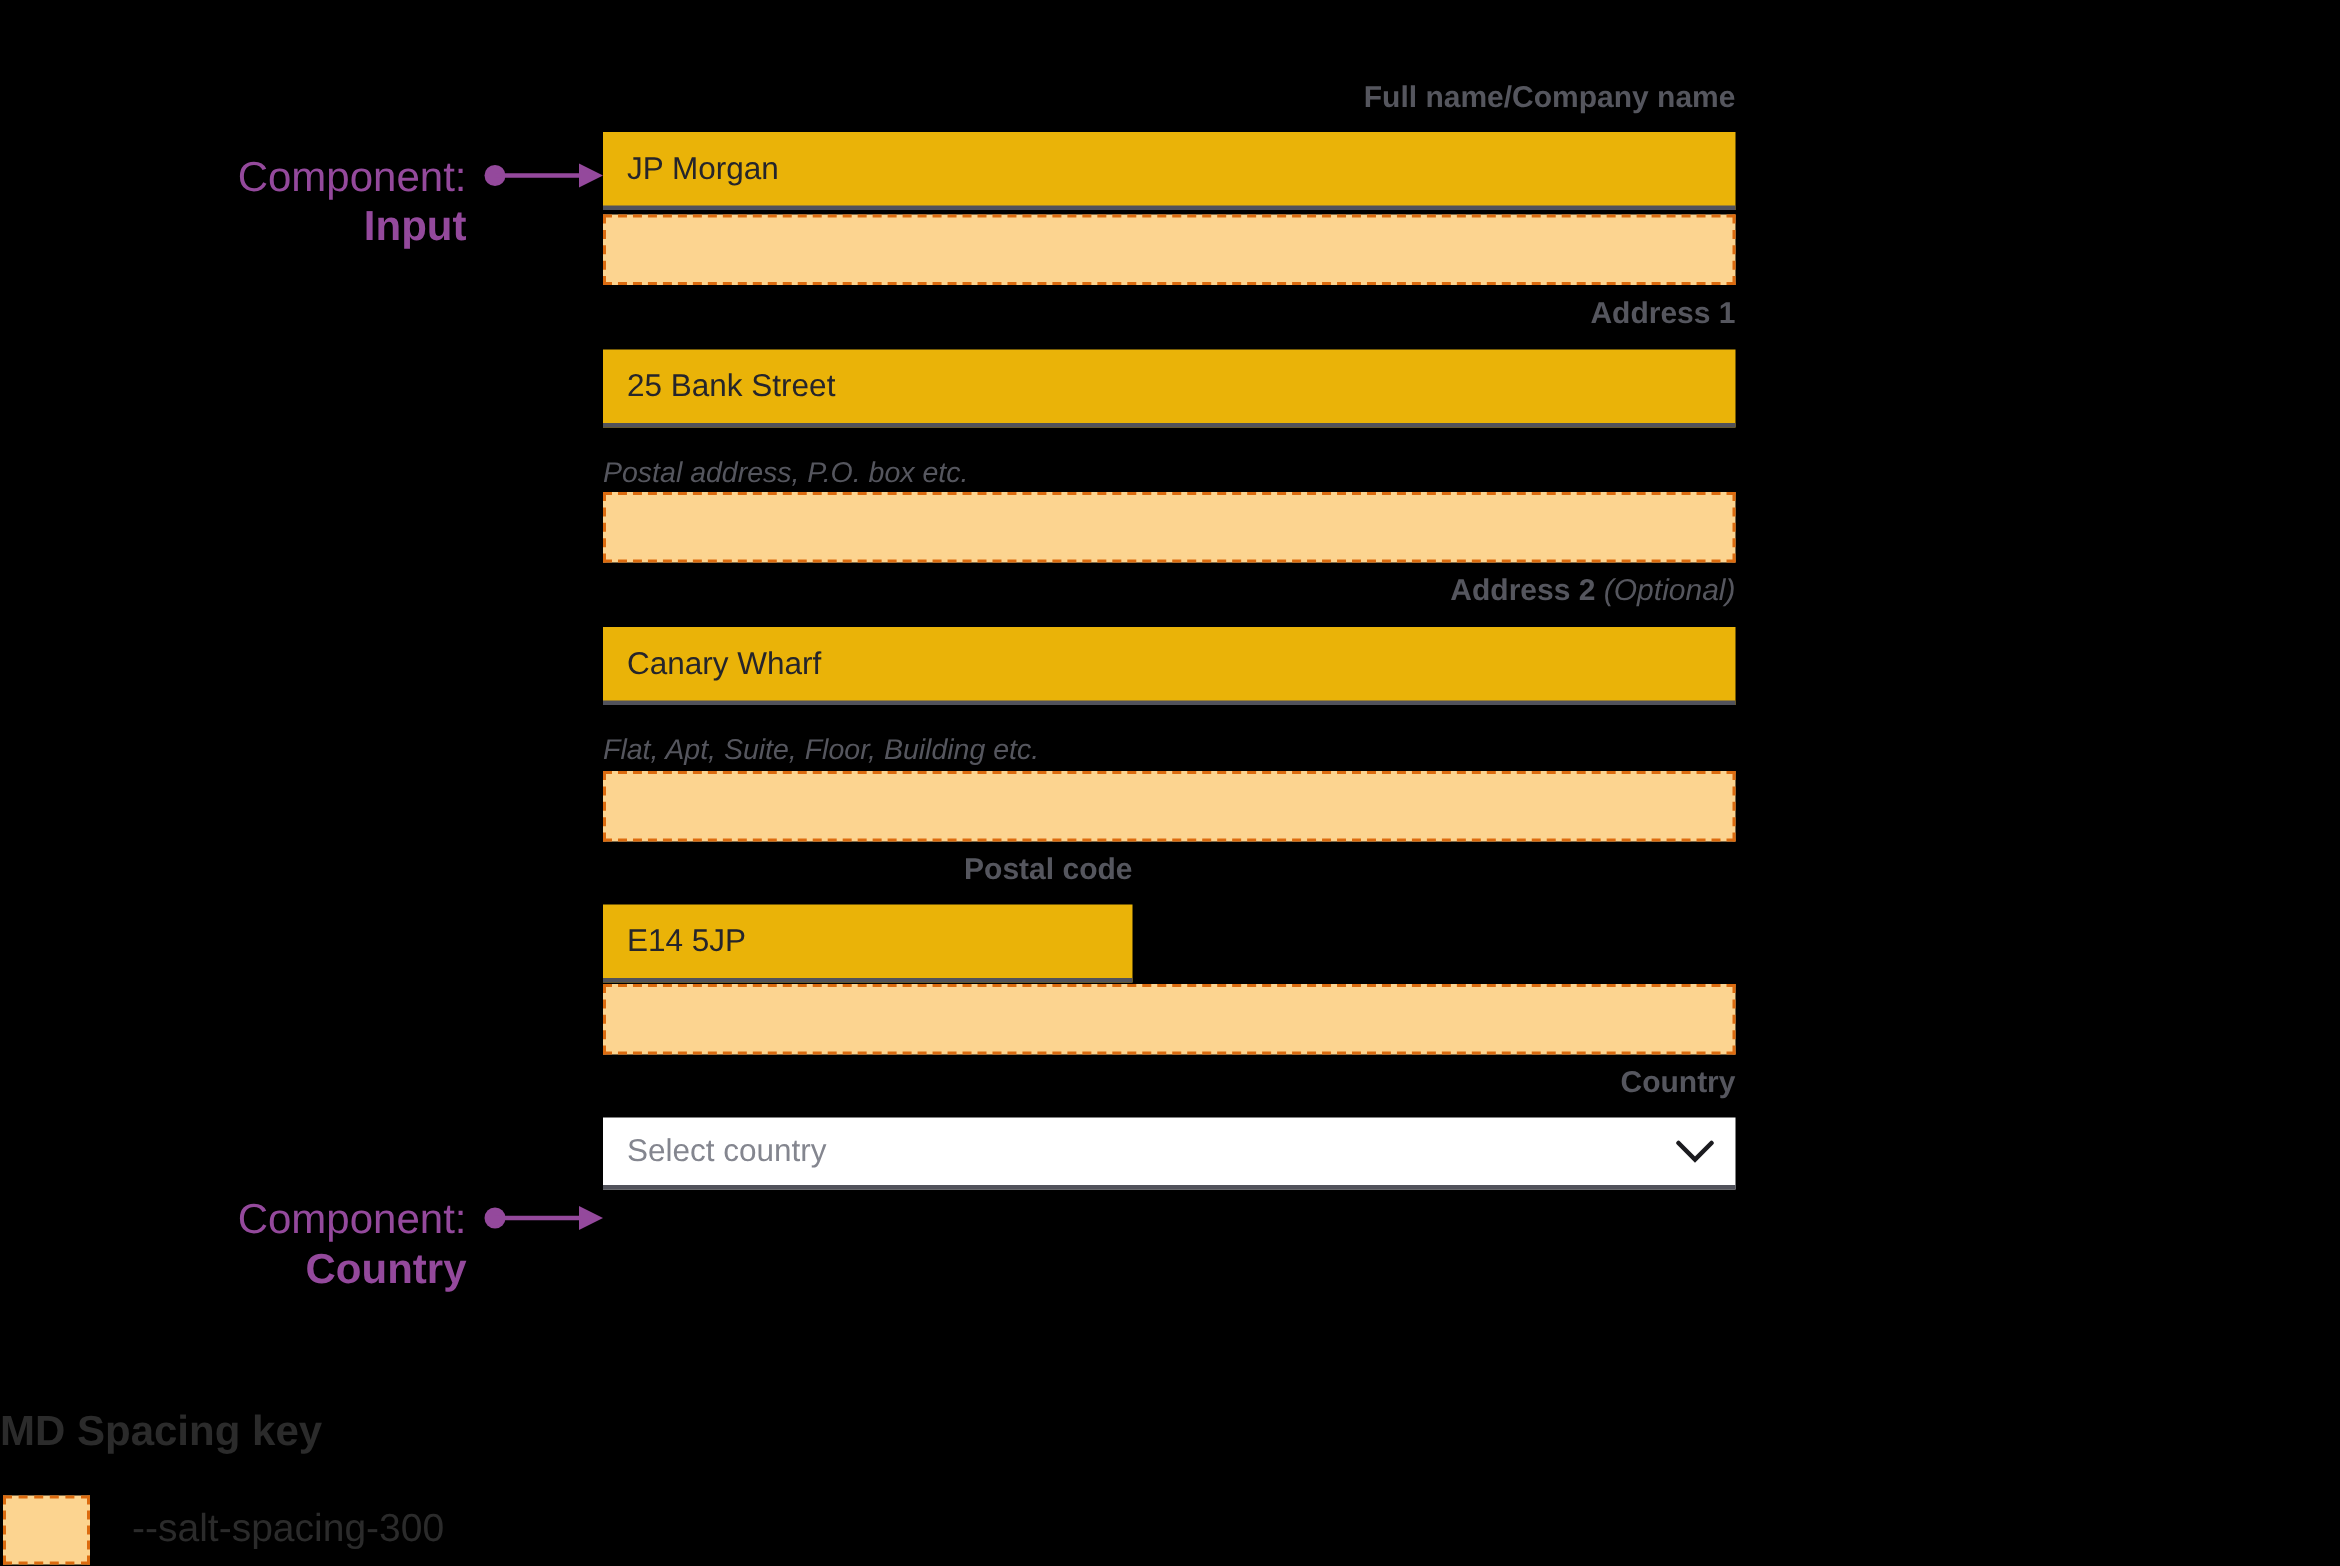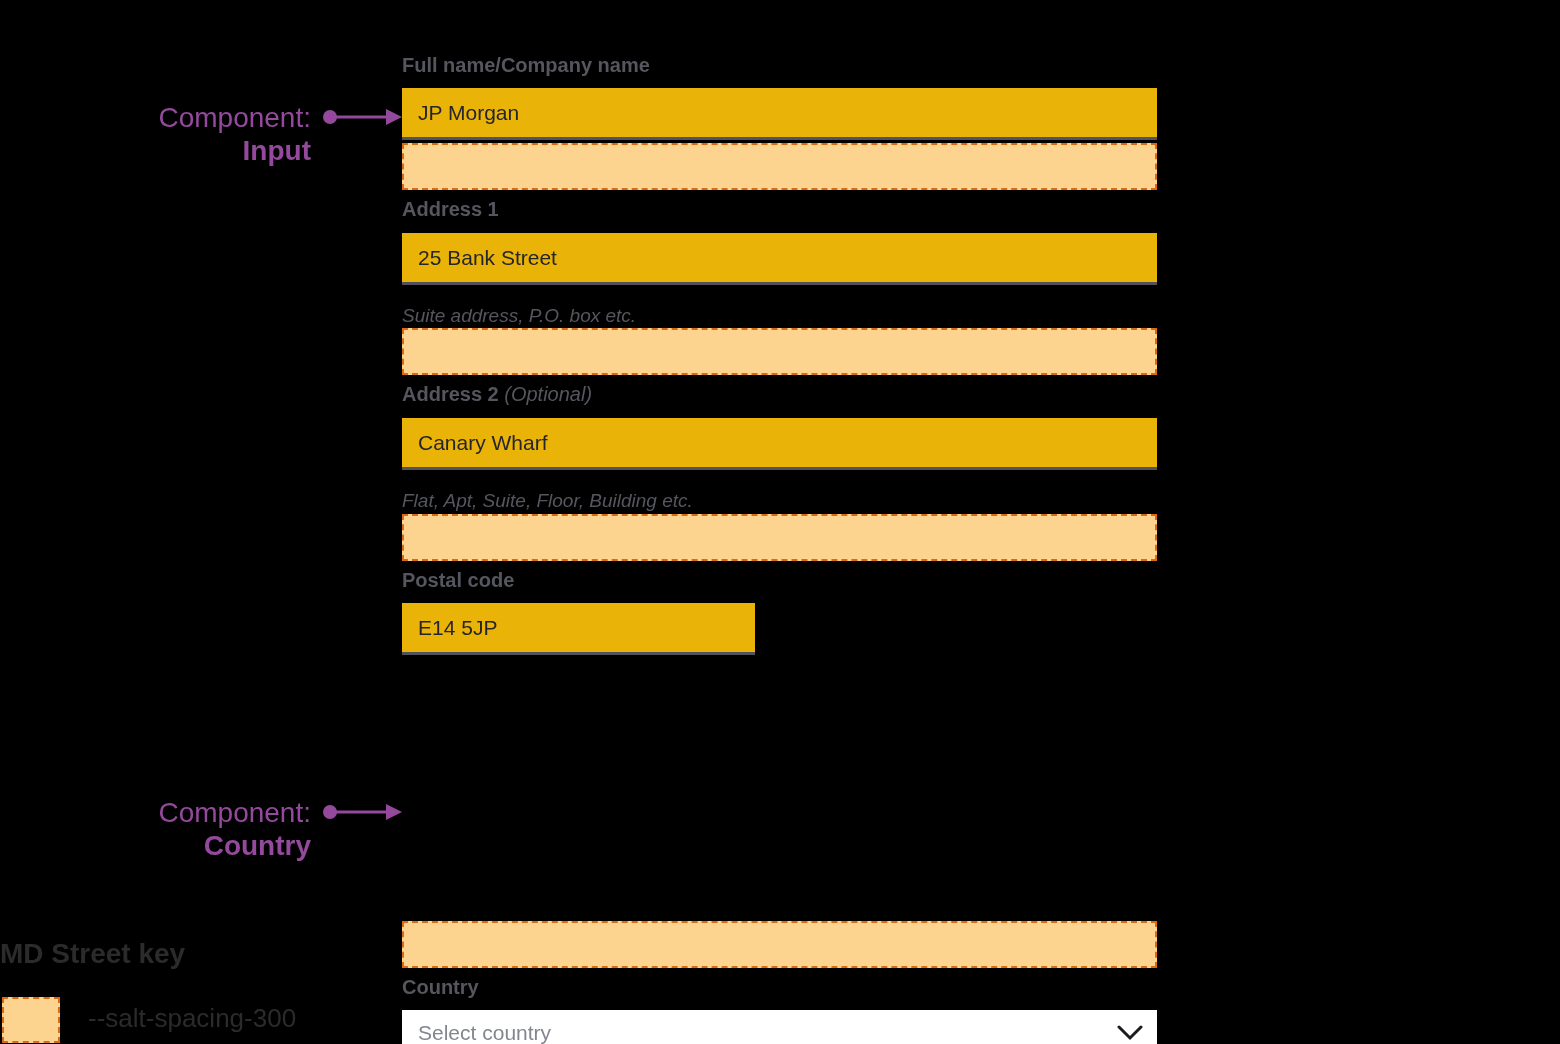--- a/index.html
+++ b/index.html
@@ -7,21 +7,21 @@
     width:1560px;height:1044px;
     background:#000;
     font-family:"Liberation Sans","DejaVu Sans",sans-serif;
     overflow:hidden;position:relative;
   }
   .canvas{position:absolute;inset:0;width:1560px;height:1044px;background:#000;}
 
   
   .form-column{position:absolute;left:402px;top:52px;width:755px;}
   .field-label{
-    font-size:20px;font-weight:600;line-height:26px;color:#55565E;
+    font-size:20px;font-weight:600;line-height:26px;color:#55565E;text-align:right;
   }
   .label-suffix{font-weight:400;font-style:italic;}
   .text-input{
     display:block;width:100%;box-sizing:border-box;
     margin-top:10px;height:52px;
     background:#eab308;border:none;border-bottom:3px solid #51525B;
     font-family:"Liberation Sans","DejaVu Sans",sans-serif;
     font-size:21px;color:#25252B;padding:0 16px;outline:none;
   }
   .helper-text{
@@ -32,21 +32,21 @@
     box-sizing:border-box;height:47px;
     background:#FCD490;border:2px dashed #DC6B0F;
   }
   .spacer-1{margin-top:3px;}
   .spacer-2{margin-top:1px;}
   .spacer-3{margin-top:2px;}
   .spacer-4{margin-top:1px;}
   .mt-label{margin-top:6px;}
   .mt-input-2{margin-top:11px;}
   .mt-input-3{margin-top:11px;}
-  .two-col{display:flex;gap:20px;margin-top:6px;flex-direction:column;}
+  .two-col{display:flex;gap:20px;margin-top:6px;}
   .col-left{width:353px;flex:0 0 353px;}
   .col-right{flex:1;}
 
   
   .dropdown{
     margin-top:10px;height:48px;box-sizing:border-box;
     background:#fff;border-bottom:3px solid #51525B;
     display:flex;align-items:center;justify-content:space-between;
     padding:0 14px 0 16px;cursor:pointer;
   }
@@ -86,21 +86,21 @@
 
   <div class="form-column">
 
     <div class="field-label">Full name/Company name</div>
     <input class="text-input" type="text" value="JP Morgan" style="">
 
     <div class="spacer spacer-1"></div>
 
     <div class="field-label mt-label">Address 1</div>
     <input class="text-input mt-input-2" type="text" value="25 Bank Street" style="">
-    <div class="helper-text">Suite address, P.O. box etc.</div>
+    <div class="helper-text">Postal address, P.O. box etc.</div>
 
     <div class="spacer spacer-2"></div>
 
     <div class="field-label mt-label"><span>Address 2</span> <span class="label-suffix">(Optional)</span></div>
     <input class="text-input mt-input-3" type="text" value="Canary Wharf" style="">
     <div class="helper-text">Flat, Apt, Suite, Floor, Building etc.</div>
 
     <div class="spacer spacer-3"></div>
 
     <div class="two-col">
@@ -135,17 +135,17 @@
   <div class="annotation annotation-dropdown">
     <div>Component:</div>
     <div class="component-name">Country</div>
   </div>
   <svg class="arrow arrow-dropdown" viewBox="0 0 84 24">
     <circle cx="8" cy="12" r="7" fill="#94499C"></circle>
     <line x1="8" y1="12" x2="66" y2="12" stroke="#94499C" stroke-width="3"></line>
     <polygon points="64,4 80,12 64,20" fill="#94499C"></polygon>
   </svg>
 
-  <div class="legend-title">MD Street key</div>
+  <div class="legend-title">MD Spacing key</div>
   <div class="legend-swatch"></div>
   <div class="legend-token">--salt-spacing-300</div>
 
 </div>
 
 </body></html>

